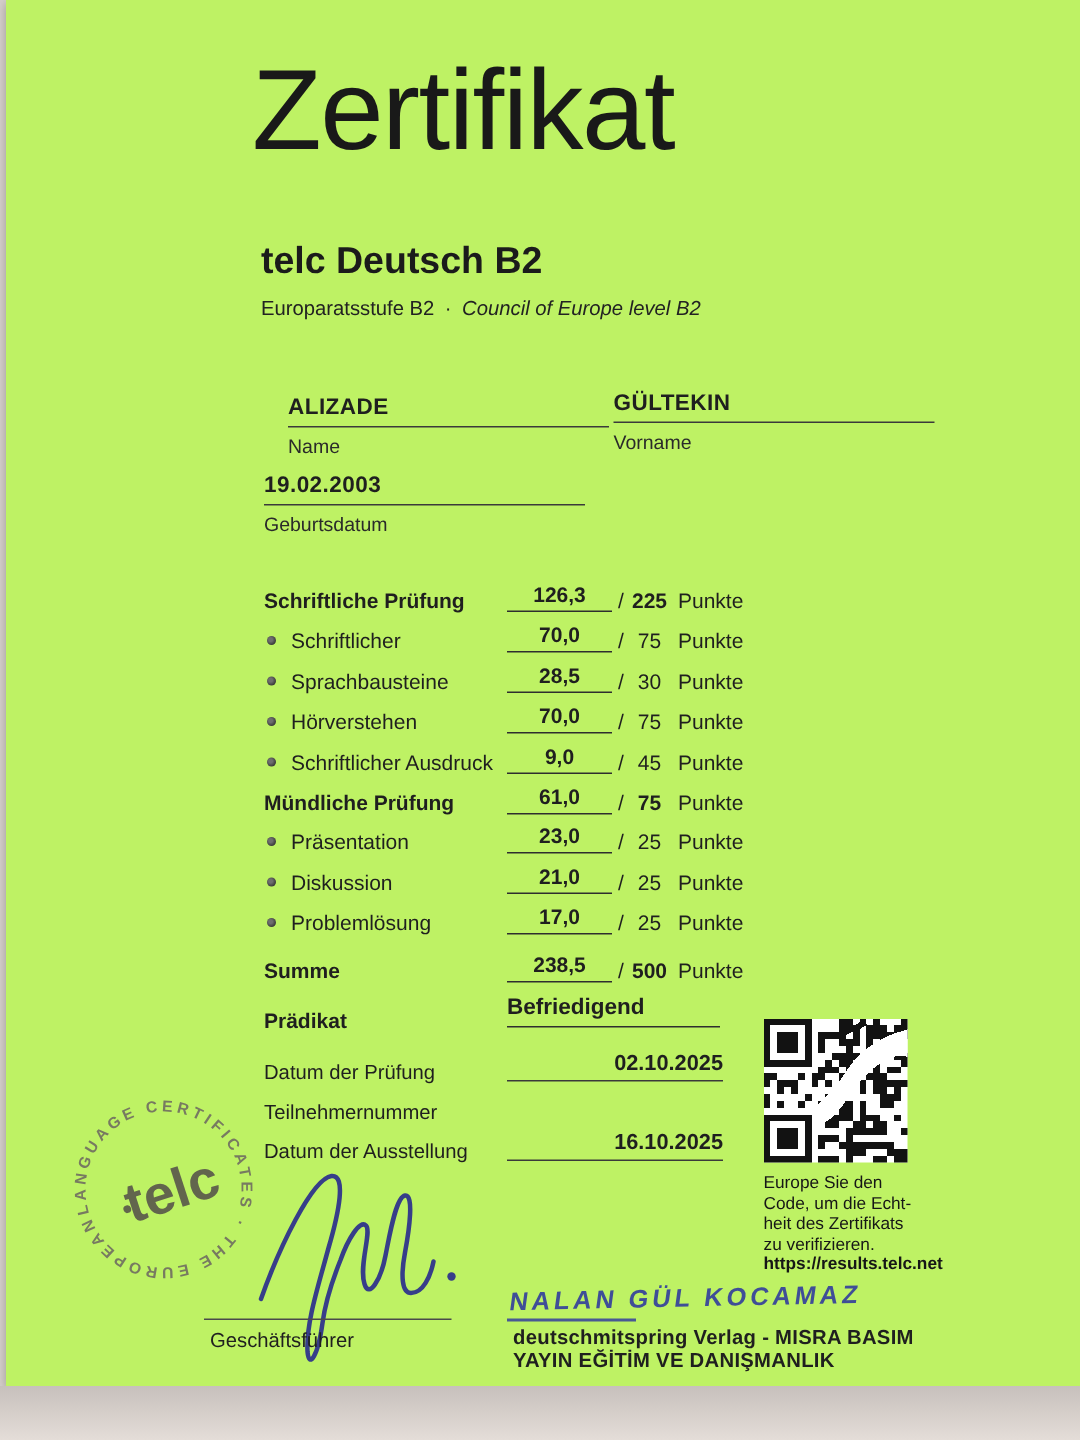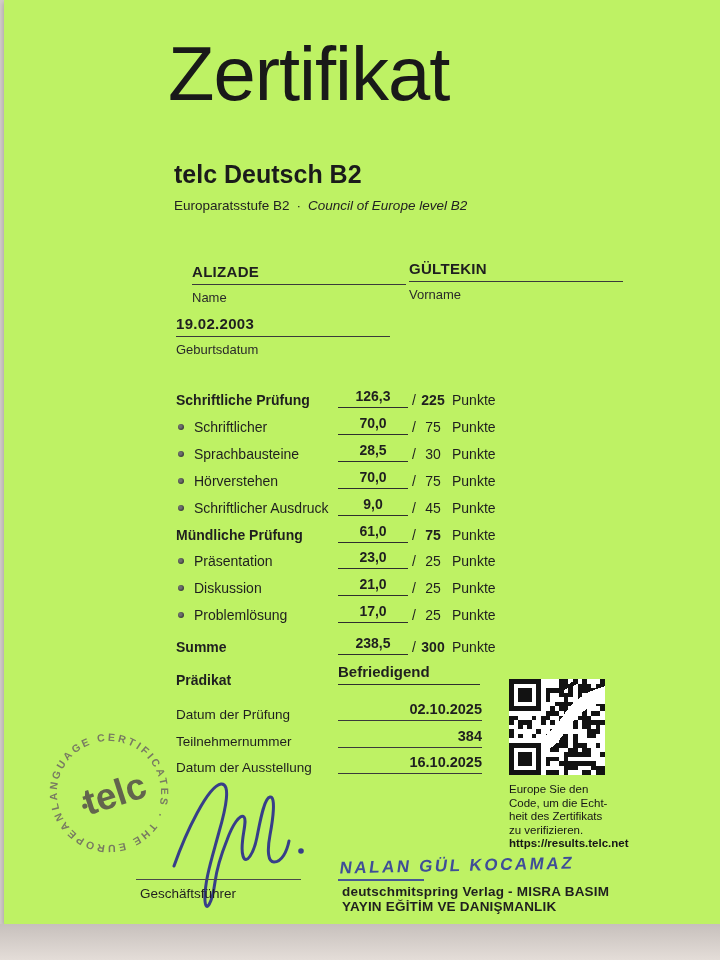--- a/index.html
+++ b/index.html
@@ -176,31 +176,30 @@
     <span class="slabel">Problemlösung</span>
     <span class="sval">17,0</span>
     <span class="sslash">/</span>
     <span class="smax">25</span>
     <span class="sunit">Punkte</span>
   </div>
   <div class="srow sec" style="top:638px">
     <span class="slabel">Summe</span>
     <span class="sval">238,5</span>
     <span class="sslash">/</span>
-    <span class="smax">300</span>
+    <span class="smax">500</span>
     <span class="sunit">Punkte</span>
   </div>
 
   <div class="abs plabel">Prädikat</div>
   <div class="abs pval">Befriedigend</div>
 
   <div class="abs dlabel" style="top:707px">Datum der Prüfung</div>
   <div class="abs dval" style="top:701px">02.10.2025</div>
   <div class="abs dlabel" style="top:734px">Teilnehmernummer</div>
-  <div class="abs dval" style="top:728px">384</div>
   <div class="abs dlabel" style="top:760px">Datum der Ausstellung</div>
   <div class="abs dval" style="top:754px">16.10.2025</div>
 
   <div class="abs qr-wrap">
     <svg width="96" height="96" viewBox="0 0 21 21" shape-rendering="crispEdges">
       <rect x="0" y="0" width="21" height="21" fill="#ffffff"></rect>
       <g id="qr-cells" fill="#121212">
           <rect x="11" y="0" width="1" height="1"></rect>
           <rect x="12" y="0" width="1" height="1"></rect>
           <rect x="14" y="0" width="1" height="1"></rect>

